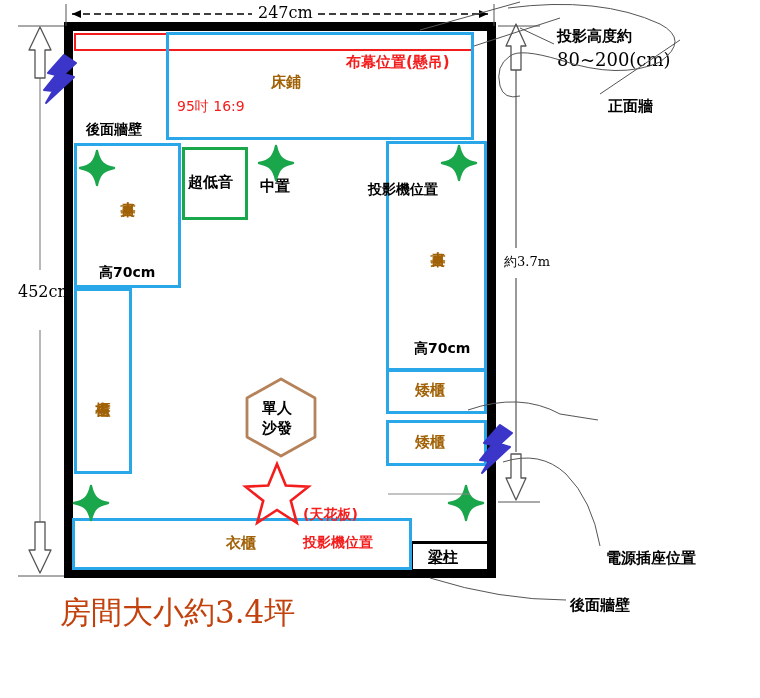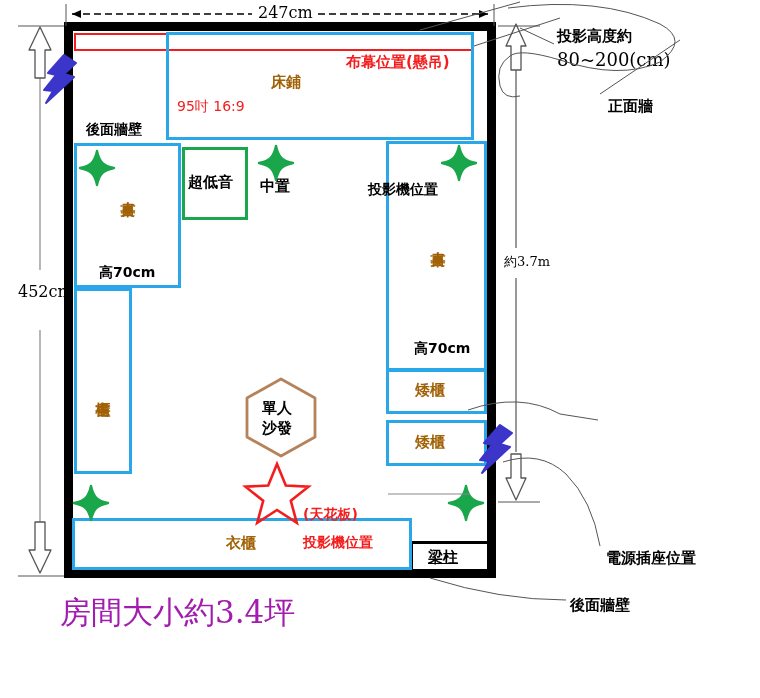--- a/index.html
+++ b/index.html
@@ -60,21 +60,21 @@
   svg.overlay {
     position: absolute;
     left: 0; top: 0;
     width: 760px;
     height: 698px;
     pointer-events: none;
   }
   .title-main {
     position: absolute;
     font-family: "DejaVu Serif", "Liberation Serif", serif;
-    color: #a21caf;
+    color: #c2410c;
     white-space: nowrap;
     text-align: right;
   }
 </style>
 </head>
 <body>
 
 <div id="canvas">
 
   <div class="wall" style="left:64px; top:22px; width:432px; height:9px;"></div>

